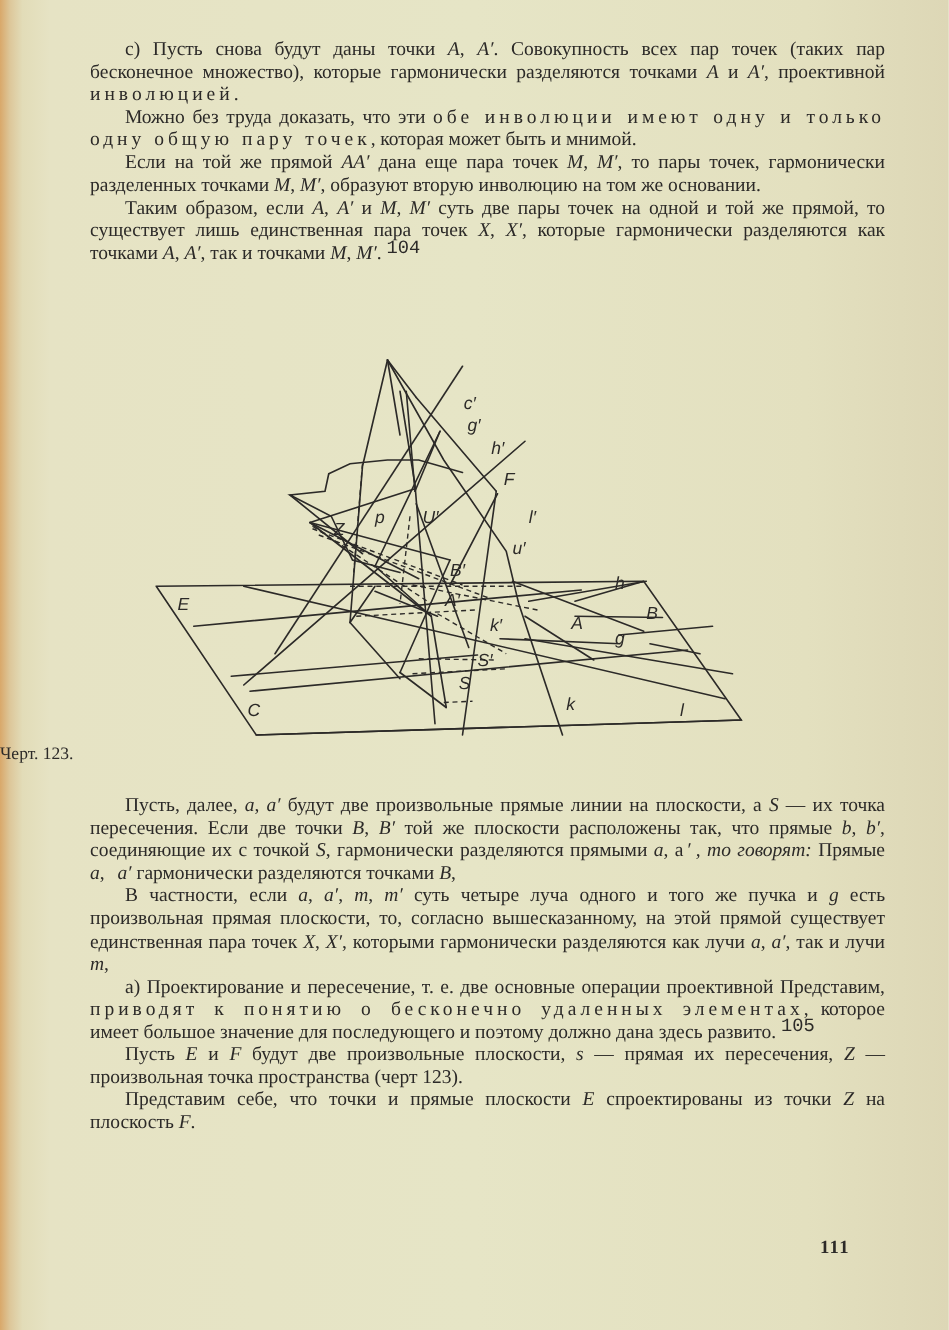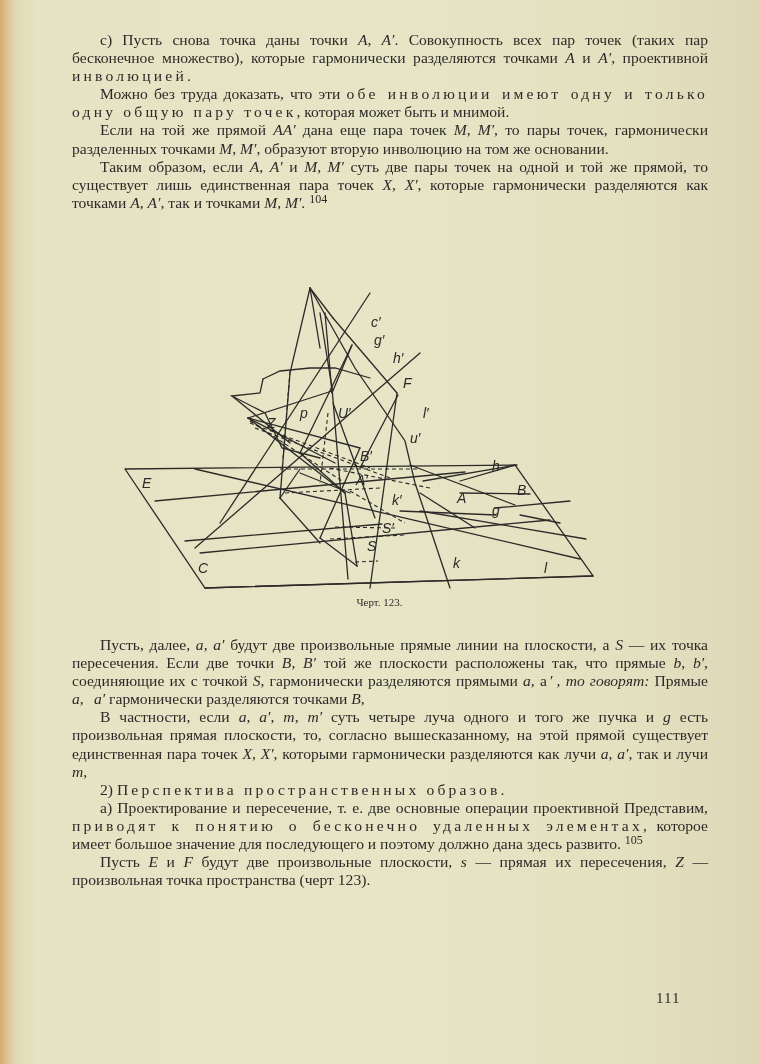--- a/index.html
+++ b/index.html
@@ -7,35 +7,35 @@
     width: 759px; height: 1064px; overflow: hidden; position: relative;
     background: linear-gradient(90deg, #d9a86a 0px, #ddc79a 8px, #e2dcb8 18px, #e6e3c4 40px, #e6e5c6 50%, #e3e0bf 85%, #ddd7b6 100%);
     font-family: "Liberation Serif", "DejaVu Serif", serif;
     color: #2c2a28;
   }
   .page { position: absolute; left: 0; top: 0; width: 759px; height: 1064px; }
   .text-block { position: absolute; left: 72px; width: 636px; font-size: 15.6px; line-height: 18.1px; text-align: justify; }
   .p { margin: 0; text-indent: 28px; }
   .sp { letter-spacing: 3.2px; }
   i { font-style: italic; }
-  sup { font-size: 12px; vertical-align: 5px; line-height: 0; }
+  sup { font-size: 15px; vertical-align: 5px; line-height: 0; font-family: Liberation Mono, monospace; }
   #block1 { top: 31px; }
   #block2 { top: 636px; }
   .figure { position: absolute; left: 120px; top: 283px; width: 500px; height: 310px; }
-  .caption { position: absolute; left: 0; width: 759px; top: 596px; text-align: center; font-size: 11px; }
-  .pagenum { position: absolute; left: 656px; top: 990px; font-size: 15px; letter-spacing: 1px; }
+  .caption { position: absolute; left: 0; width: 759px; top: 596px; font-size: 14px; }
+  .pagenum { position: absolute; left: 656px; top: 990px; font-size: 15px; letter-spacing: 1px; font-weight: bold; }
   svg text { font-family: "Liberation Sans", "DejaVu Sans", sans-serif; font-style: italic; font-size: 14px; fill: #2c2a28; }
 </style>
 </head>
 <body>
 
 <div class="page">
 
   <div class="text-block" id="block1">
-    <p class="p"><span>с) Пусть снова точка даны точки </span><i>A</i><span>, </span><i>A′</i><span>. Совокупность всех пар точек (таких пар бесконечное множество), которые гармонически разделяются точками </span><i>A</i><span> и </span><i>A′</i><span>, проективной </span><span class="sp">инволюцией</span><span>.</span></p>
+    <p class="p"><span>с) Пусть снова будут даны точки </span><i>A</i><span>, </span><i>A′</i><span>. Совокупность всех пар точек (таких пар бесконечное множество), которые гармонически разделяются точками </span><i>A</i><span> и </span><i>A′</i><span>, проективной </span><span class="sp">инволюцией</span><span>.</span></p>
     <p class="p"><span>Можно без труда доказать, что эти </span><span class="sp">обе инволюции имеют одну и только одну общую пару точек</span><span>, которая может быть и мнимой.</span></p>
     <p class="p"><span>Если на той же прямой </span><i>AA′</i><span> дана еще пара точек </span><i>M</i><span>, </span><i>M′</i><span>, то пары точек, гармонически разделенных точками </span><i>M</i><span>, </span><i>M′</i><span>, образуют вторую инволюцию на том же основании.</span></p>
     <p class="p"><span>Таким образом, если </span><i>A</i><span>, </span><i>A′</i><span> и </span><i>M</i><span>, </span><i>M′</i><span> суть две пары точек на одной и той же прямой, то существует лишь единственная пара точек </span><i>X</i><span>, </span><i>X′</i><span>, которые гармонически разделяются как точками </span><i>A</i><span>, </span><i>A′</i><span>, так и точками </span><i>M</i><span>, </span><i>M′</i><span>. </span><sup>104</sup></p>
   </div>
 
   <div class="figure">
     <svg width="500" height="310" viewBox="0 0 500 310">
       <g stroke="#2c2a28" stroke-width="1.3" fill="none" stroke-linecap="round">
 
         <polyline points="5,186 395,182 473,293 85,305 5,186"></polyline>
@@ -132,19 +132,19 @@
       <text x="372" y="232">g</text>
       <text x="333" y="285">k</text>
       <text x="424" y="290">l</text>
     </svg>
   </div>
   <div class="caption">Черт. 123.</div>
 
   <div class="text-block" id="block2">
     <p class="p"><span>Пусть, далее, </span><i>a</i><span>, </span><i>a′</i><span> будут две произвольные прямые линии на плоскости, а </span><i>S</i><span> — их точка пересечения. Если две точки </span><i>B</i><span>, </span><i>B′</i><span> той же плоскости расположены так, что прямые </span><i>b</i><span>, </span><i>b′</i><span>, соединяющие их с точкой </span><i>S</i><span>, гармонически разделяются прямыми </span><i>a</i><span>, </span><span class="sp">a′</span><i>, то говорят: </i><span>Прямые </span><i>a</i><span class="sp">, </span><i>a′</i><span> гармонически разделяются точками </span><i>B</i><span>, </span></p>
     <p class="p"><span>В частности, если </span><i>a</i><span>, </span><i>a′</i><span>, </span><i>m</i><span>, </span><i>m′</i><span> суть четыре луча одного и того же пучка и </span><i>g</i><span> есть произвольная прямая плоскости, то, согласно вышесказанному, на этой прямой существует единственная пара точек </span><i>X</i><span>, </span><i>X′</i><span>, которыми гармонически разделяются как лучи </span><i>a</i><span>, </span><i>a′</i><span>, так и лучи </span><i>m</i><span>, </span></p>
-    <p class="p"><span>2) </span><span class="sp">Перспектива пространственных образов</span><span>.</span></p>
     <p class="p"><span>а) Проектирование и пересечение, т. е. две основные операции проективной Представим, </span><span class="sp">приводят к понятию о бесконечно удаленных элементах</span><span>, которое имеет большое значение для последующего и поэтому должно дана здесь развито. </span><sup>105</sup></p>
     <p class="p"><span>Пусть </span><i>E</i><span> и </span><i>F</i><span> будут две произвольные плоскости, </span><i>s</i><span> — прямая их пересечения, </span><i>Z</i><span> — произвольная точка пространства (черт 123).</span></p>
+    <p class="p"><span>Представим себе, что точки и прямые плоскости </span><i>E</i><span> спроектированы из точки </span><i>Z</i><span> на плоскость </span><i>F</i><span>.</span></p>
   </div>
 
   <div class="pagenum">111</div>
 </div>
 
 </body></html>

